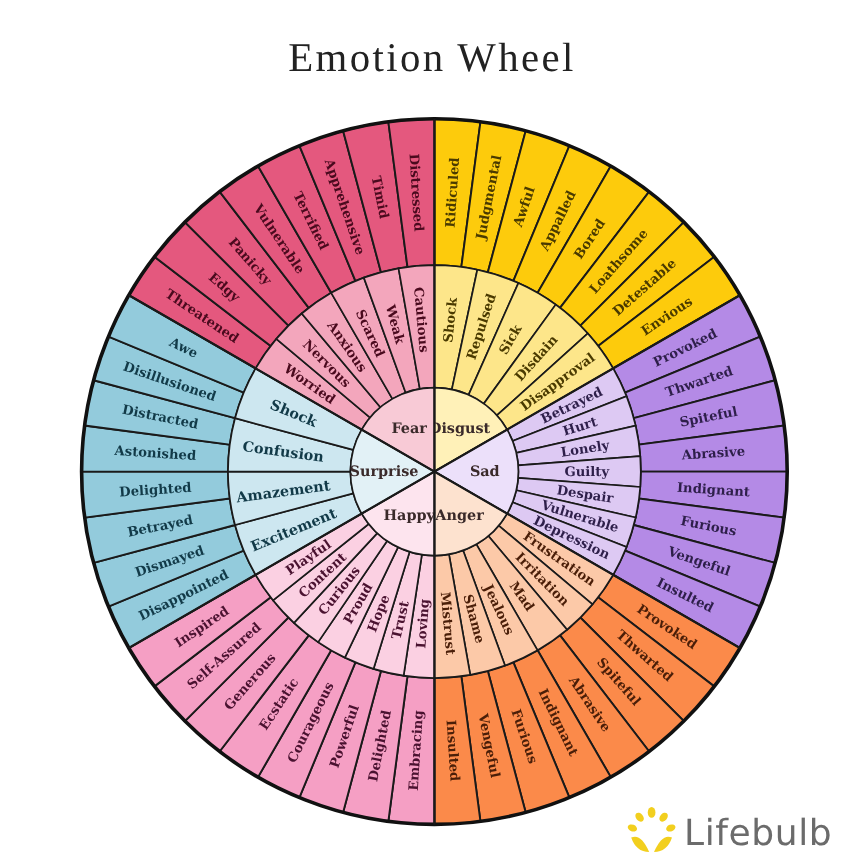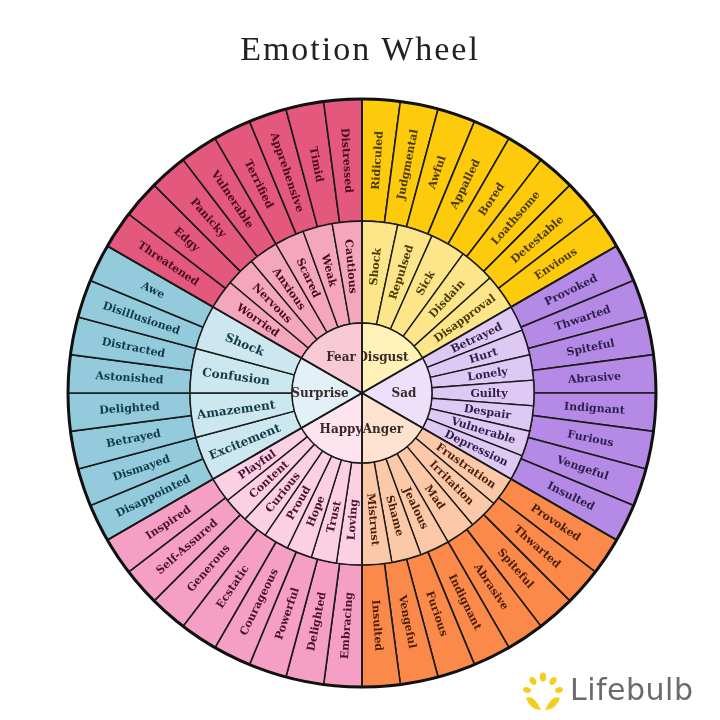--- a/index.html
+++ b/index.html
@@ -1,19 +1,19 @@
 <!DOCTYPE html>
 <html><head>
 <meta charset="utf-8">
 <style>
   html,body{margin:0;padding:0;background:#ffffff;}
   body{width:720px;height:720px;position:relative;overflow:hidden;font-family:"DejaVu Serif",serif;}
   .title{position:absolute;top:30px;left:0;width:720px;text-align:center;font-family:"Liberation Serif","DejaVu Serif",serif;font-size:34px;letter-spacing:2px;color:#222;}
   #wheel{position:absolute;left:0;top:0;}
-  .logo{position:absolute;left:522px;top:672px;display:flex;align-items:flex-start;gap:6px;}
+  .logo{position:absolute;left:522px;top:672px;display:flex;align-items:flex-end;gap:6px;}
   .logo-text{font-family:"DejaVu Sans","Liberation Sans",sans-serif;font-size:30px;color:#6b6b6b;letter-spacing:0.5px;}
   svg text{font-family:"DejaVu Serif","Liberation Serif",serif;font-weight:bold;}
 </style>
 </head>
 <body>
 
 <div class="title">Emotion Wheel</div>
 
 <svg id="wheel" width="720" height="720" viewBox="0 0 720 720" xmlns="http://www.w3.org/2000/svg">
     <g>

